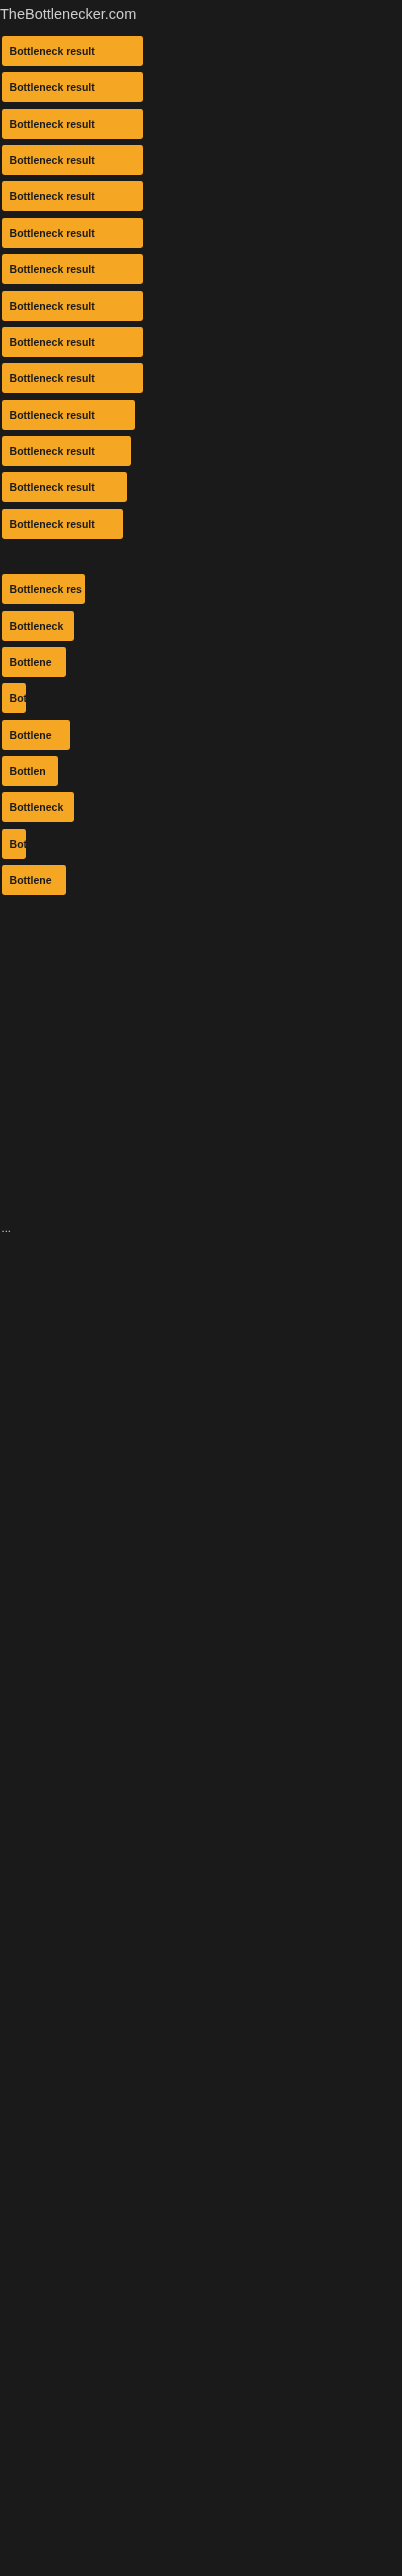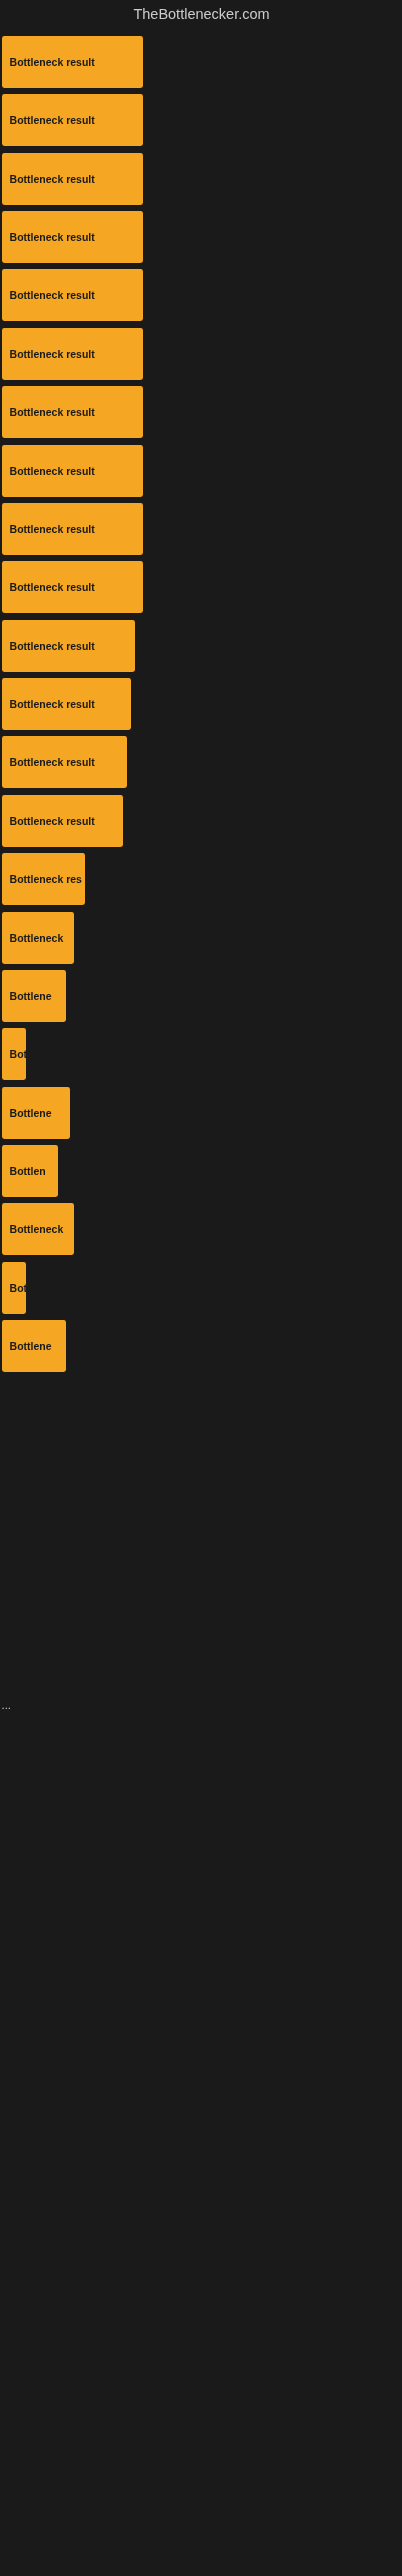--- a/index.html
+++ b/index.html
@@ -10,34 +10,33 @@
 
     body {
       width: 403px;
       min-height: 2576px;
       background-color: #1a1a1a;
       font-family: Arial, sans-serif;
       position: relative;
     }
 
     .site-title {
-      text-align: center;
       color: #cccccc;
       font-size: 14.5px;
       font-weight: normal;
       padding: 6.4px 0;
       background-color: #1a1a1a;
     }
 
     .bottleneck-badge {
       background-color: #f5a623;
       color: #1a1a1a;
       font-size: 10.5px;
       font-weight: bold;
-      padding: 20px 8px;
+      padding: 9px 8px;
       border-radius: 2.4px;
       white-space: nowrap;
       overflow: hidden;
       display: inline-block;
     }
 
     .items-container {
       padding: 4px 0;
     }
 
@@ -98,21 +97,21 @@
     <div class="row">
       <span class="bottleneck-badge" style="max-width: 129px; width: 129px;">Bottleneck result</span>
     </div>
     <div class="row">
       <span class="bottleneck-badge" style="max-width: 125px; width: 125px;">Bottleneck result</span>
     </div>
     <div class="row">
       <span class="bottleneck-badge" style="max-width: 121px; width: 121px;">Bottleneck result</span>
     </div>
     <div class="row">
-      <span class="bottleneck-badge" style="max-width: 105px; width: 83px;">Bottleneck res</span>
+      <span class="bottleneck-badge" style="max-width: 105px; width: 83px; margin-top: 29px;">Bottleneck res</span>
     </div>
     <div class="row">
       <span class="bottleneck-badge" style="max-width: 72px; width: 72px;">Bottleneck</span>
     </div>
     <div class="row">
       <span class="bottleneck-badge" style="max-width: 64px; width: 64px;">Bottlene</span>
     </div>
     <div class="row">
       <span class="bottleneck-badge" style="max-width: 48px; width: 24px;">Bottle</span>
     </div>

